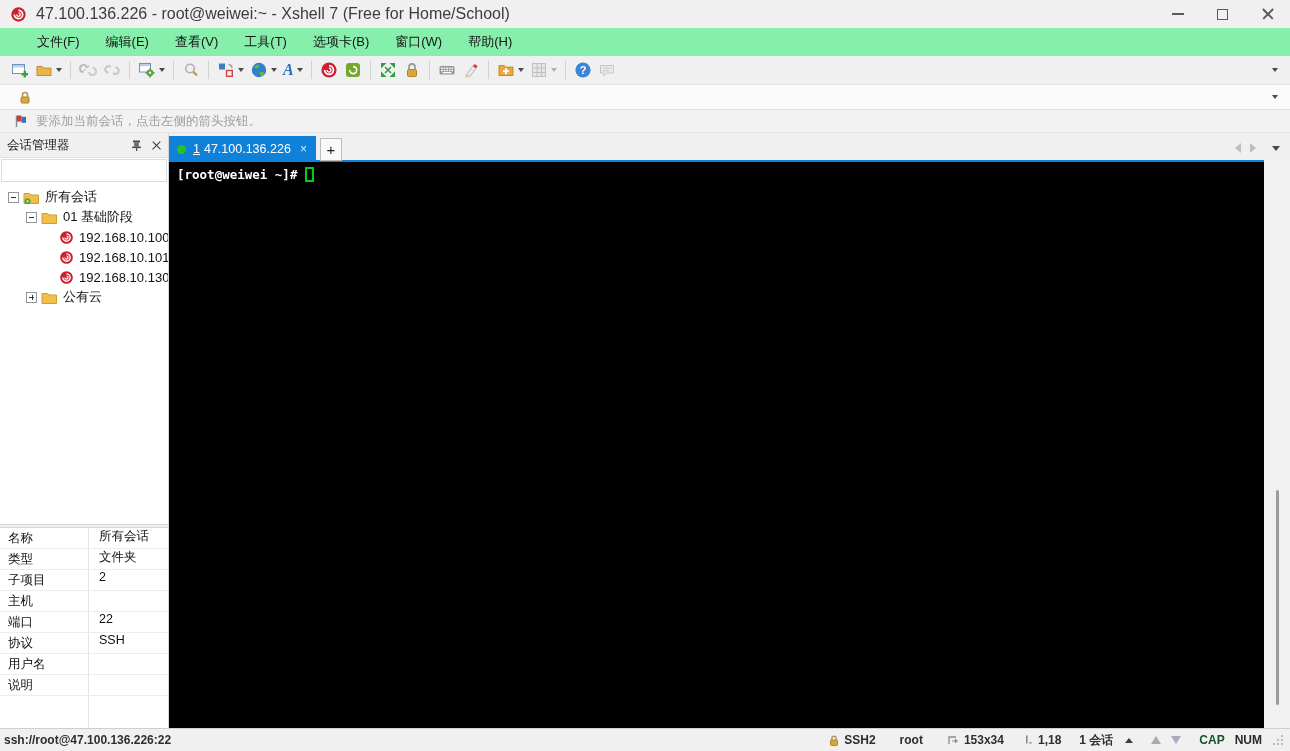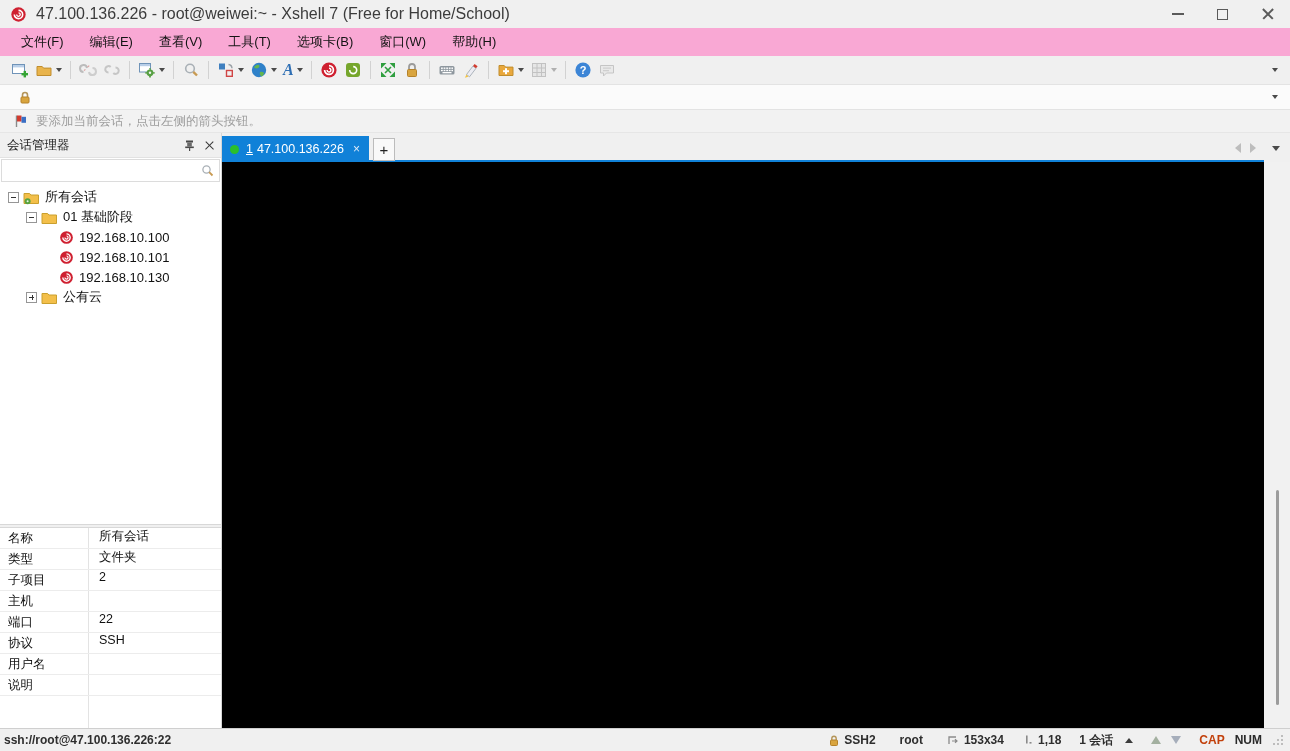--- a/index.html
+++ b/index.html
@@ -12,21 +12,21 @@
   .titlebar .title { font-size:16px; color:#3c3c3c; }
   .wincontrols { margin-left:auto; display:flex; height:28px; }
   .wincontrols .wbtn { width:45px; height:28px; display:flex; align-items:center; justify-content:center; color:#5a5a5a; }
   .min-glyph { width:12px; height:1.5px; background:#5a5a5a; display:block; }
   .max-glyph { width:11px; height:11px; border:1.5px solid #5a5a5a; display:block; }
   .close-glyph { position:relative; width:12px; height:12px; display:block; }
   .close-glyph::before,.close-glyph::after { content:""; position:absolute; left:-1px; top:5px; width:14px; height:1.5px; background:#5a5a5a; }
   .close-glyph::before { transform:rotate(45deg); } .close-glyph::after { transform:rotate(-45deg); }
 
   
-  .menubar { height:28px; display:flex; align-items:center; padding-left:8px; background:#f9a8d4;text-align:center; }
+  .menubar { height:28px; display:flex; align-items:center; padding-left:24px; background:#86efac;text-align:center; }
   .menubar .mitem { padding:4px 13px; font-size:13px; color:#141414; }
 
   
   .toolbar { height:28px; display:flex; align-items:center; padding:0 8px; background:#f0f0f0; }
   .tbtn { height:24px; display:flex; align-items:center; padding:0 3px; border-radius:2px; }
   .tbtn svg { display:block; }
   .caret { width:0; height:0; border-left:3.5px solid transparent; border-right:3.5px solid transparent; border-top:4px solid #4a4a4a; margin-left:3px; }
   .caret.dim { border-top-color:#b0b0b0; }
   .tsep { width:1px; height:18px; background:#d2d2d2; margin:0 5px; }
   .fontA { font-family:"Liberation Serif","DejaVu Serif",serif; font-style:italic; font-weight:bold; font-size:16px; color:#2f6fb4; line-height:18px; }
@@ -37,21 +37,21 @@
   .addressbar .url { font-size:13px; color:#4a4a4a; margin-left:10px; letter-spacing:.2px; }
 
   
   .infobar { height:23px; background:#f2f2f2; border-bottom:1px solid #e6e6e6; display:flex; align-items:center; padding-left:14px; }
   .infobar .msg { color:#9d9d9d; font-size:12.5px; margin-left:8px; }
 
   
   .main { height:595px; display:flex; background:#fff; }
 
   
-  .sidebar { width:222px; border-right:1px solid #d7d7d7; display:flex; flex-direction:column; background:#fff; }
+  .sidebar { width:169px; border-right:1px solid #d7d7d7; display:flex; flex-direction:column; background:#fff; }
   .panel-header { height:25px; background:#f0f0f0; display:flex; align-items:center; padding:0 7px; border-bottom:1px solid #e2e2e2; }
   .panel-title { font-size:12.5px; color:#222; }
   .panel-tools { margin-left:auto; display:flex; align-items:center; gap:10px; }
   .xsmall { position:relative; width:9px; height:9px; display:block; }
   .xsmall::before,.xsmall::after { content:""; position:absolute; left:-1px; top:4px; width:11px; height:1.4px; background:#3a3a3a; }
   .xsmall::before { transform:rotate(45deg); } .xsmall::after { transform:rotate(-45deg); }
   .searchrow { height:23px; margin:1px 1px 0 1px; border:1px solid #dcdcdc; background:#fff; display:flex; align-items:center; }
   .searchrow input { flex:1; border:none; outline:none; height:100%; padding:0 6px; font-size:12px; background:transparent; }
   .searchrow svg { margin-right:5px; }
 
@@ -94,21 +94,21 @@
   .vthumb { position:absolute; left:12px; width:3px; top:58%; height:38%; background:#9c9c9c; border-radius:2px; }
 
   
   .statusbar { height:23px; background:#f0f0f0; border-top:1px solid #cfcfcf; display:flex; align-items:center; font-size:12px; color:#2e2e2e; padding:0 6px 0 4px;font-weight:bold; }
   .sb-right { margin-left:auto; display:flex; align-items:center; }
   .sb-item { display:flex; align-items:center; gap:4px; }
   .gap24 { margin-left:24px; } .gap20 { margin-left:20px; } .gap18 { margin-left:18px; } .gap10 { margin-left:10px;text-align:right; }
   .tri-up-s { width:0;height:0;border-left:4px solid transparent;border-right:4px solid transparent;border-bottom:5px solid #3c3c3c; margin-left:8px; }
   .arr-up { width:0;height:0;border-left:5px solid transparent;border-right:5px solid transparent;border-bottom:8px solid #a3b0a0; }
   .arr-dn { width:0;height:0;border-left:5px solid transparent;border-right:5px solid transparent;border-top:8px solid #a6aebb; }
-  .cap { color:#c2410c; } .num { color:#2a2a2a; }
+  .cap { color:#14532d; } .num { color:#2a2a2a; }
   .grip { margin-left:10px; }
 </style>
 </head>
 <body>
 
 <div class="titlebar">
   <svg class="logo" viewBox="0 0 18 18">
       <circle cx="9" cy="9" r="7.6" fill="#cf2030"></circle>
       <path d="M9 4.6 a4.4 4.4 0 1 1 -4.4 4.4" stroke="#fff" stroke-width="1.7" fill="none"></path>
       <path d="M9 7.2 a1.9 1.9 0 1 1 -1.9 1.9" stroke="#fff" stroke-width="1.4" fill="none"></path>
@@ -444,20 +444,24 @@
       </div>
       <div class="newtab">+</div>
       <div class="tabnav">
         <span class="tri-l"></span>
         <span class="tri-r"></span>
       </div>
       <span class="tri-d"></span>
     </div>
 
     <div class="terminal">
+      <div class="promptline">
+        <span>[root@weiwei ~]#</span>
+        <span class="cursorbox"></span>
+      </div>
       <div class="vscroll">
         <div class="vthumb"></div>
       </div>
     </div>
   </div>
 </div>
 
 <div class="statusbar">
   <span>ssh://root@47.100.136.226:22</span>
   <div class="sb-right">

